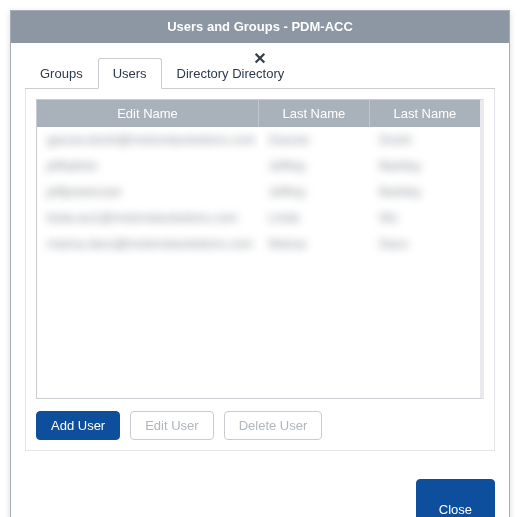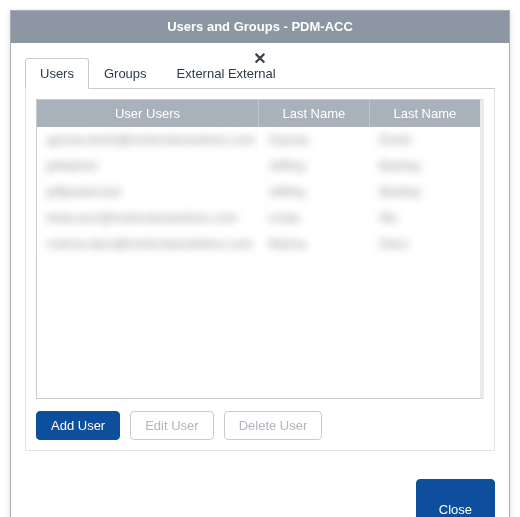--- a/index.html
+++ b/index.html
@@ -141,43 +141,43 @@
 <div class="dialog">
 
   <div class="titlebar">
     <span>Users and Groups - PDM-ACC</span>
     <span class="close-x">✕</span>
   </div>
 
   <div class="content">
 
     <div class="tabs">
+      <div class="tab">
+        <span>Groups</span>
+      </div>
       <div class="tab active">
         <span>Users</span>
       </div>
       <div class="tab">
-        <span>Groups</span>
-      </div>
-      <div class="tab">
-        <span>External External</span>
+        <span>Directory Directory</span>
       </div>
     </div>
 
     <div class="panel">
 
       <div class="table-wrap">
         <table>
           <colgroup>
             <col class="col-un">
               <col class="col-fn">
               <col class="col-ln">
           </colgroup>
           <thead>
             <tr>
-              <th>User Users</th>
+              <th>Edit Name</th>
               <th>Last Name</th>
               <th>Last Name</th>
             </tr>
           </thead>
           <tbody id="tbody">
               <tr>
                 <td><span class="blur">gaurav.doshi@motorolasolutions.com</span></td>
                 <td><span class="blur">Gaurav</span></td>
                 <td><span class="blur">Doshi</span></td>
               </tr>

